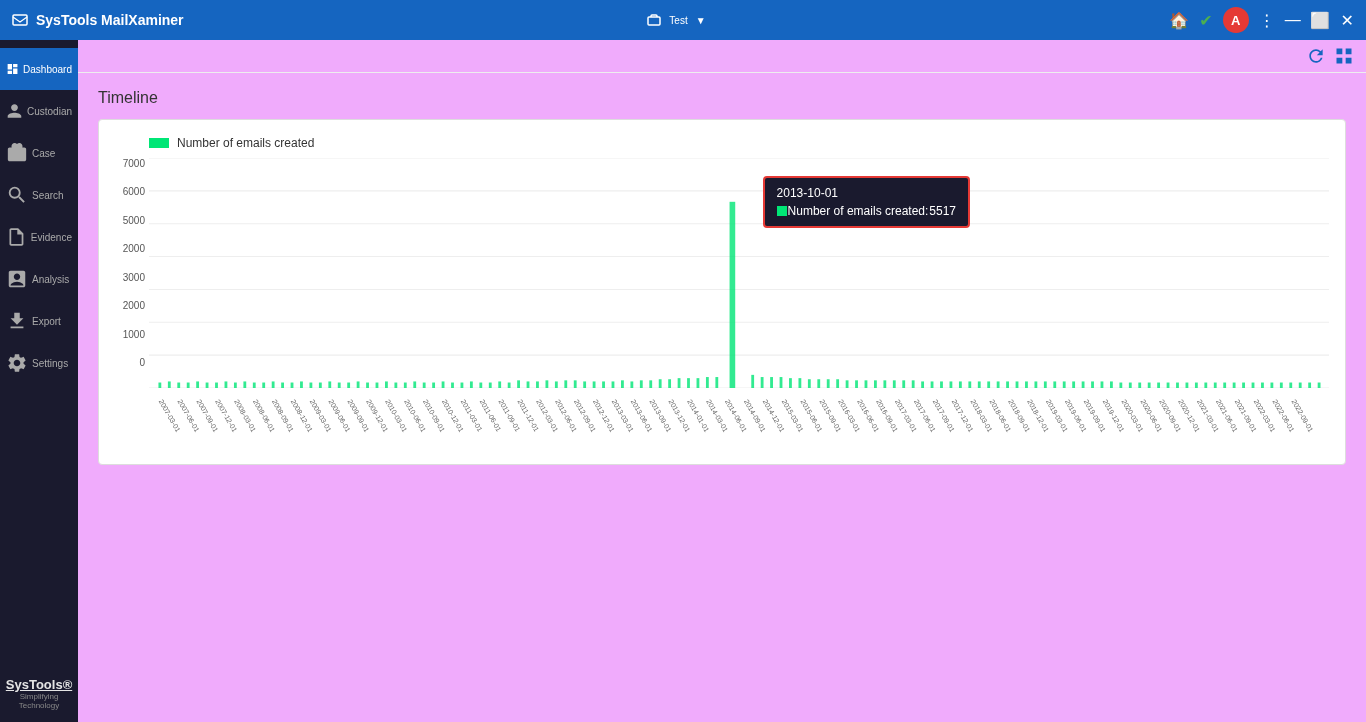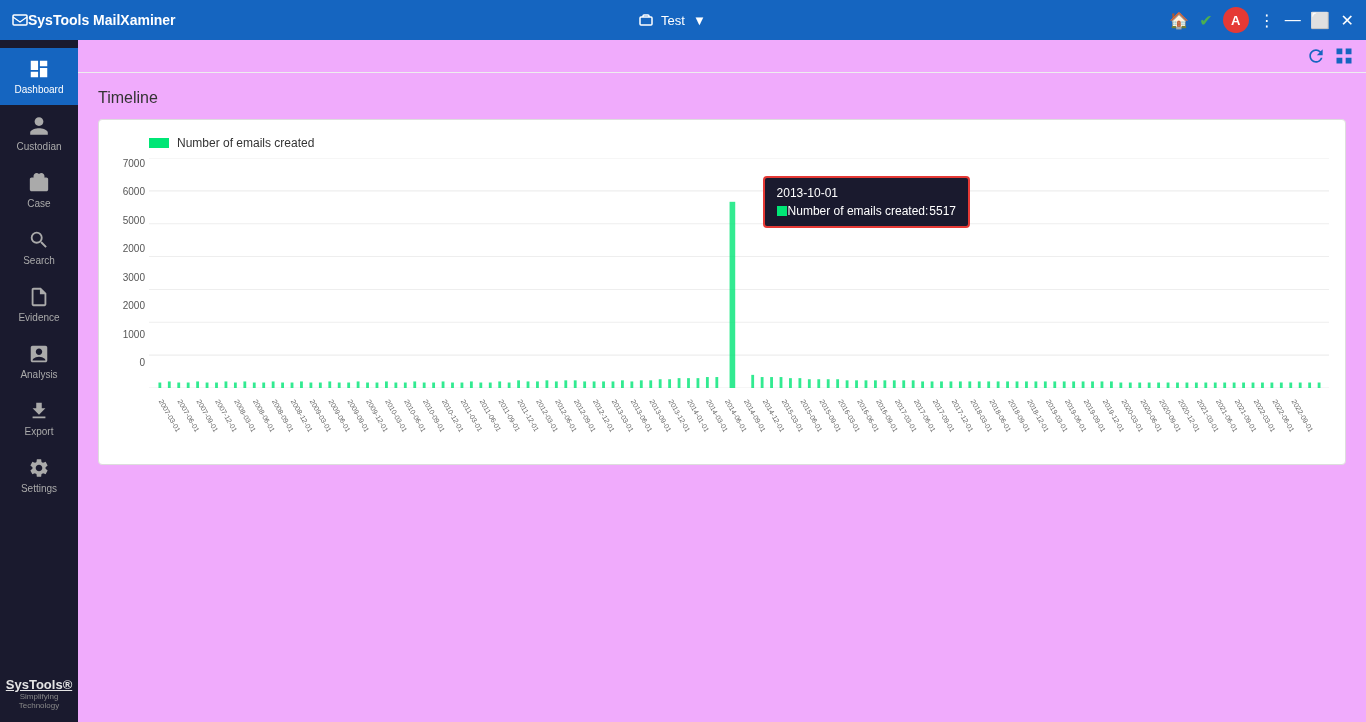--- a/index.html
+++ b/index.html
@@ -9,22 +9,22 @@
     .title-bar {
       background: #1565c0;
       color: white;
       height: 40px;
       display: flex;
       align-items: center;
       padding: 0 12px;
       justify-content: space-between;
       flex-shrink: 0;
     }
-    .title-bar-left { display: flex; align-items: center; font-size: 14px; font-weight: bold; }
-    .title-bar-center { display: flex; align-items: center; gap: 8px; font-size: 13px; }
+    .title-bar-left { display: flex; align-items: center; gap: 8px; font-size: 14px; font-weight: bold; }
+    .title-bar-center { display: flex; align-items: center; gap: 8px; font-size: 10px; }
     .title-bar-right { display: flex; align-items: center; gap: 10px; }
     .title-bar-right span { font-size: 16px; cursor: pointer; }
     .avatar-circle {
       width: 26px; height: 26px; border-radius: 50%; background: #e53935;
       display: flex; align-items: center; justify-content: center; font-size: 13px; font-weight: bold; color: white;
     }
 
     
     .app-layout { display: flex; flex: 1; overflow: hidden; }
 
@@ -32,21 +32,21 @@
     .sidebar {
       width: 78px;
       background: #1a1a2e;
       display: flex;
       flex-direction: column;
       align-items: center;
       padding-top: 8px;
       flex-shrink: 0;
     }
     .sidebar-item {
-      display: flex; flex-direction: column; align-items: center;
+      display: flex; flex-direction: row; align-items: center;
       padding: 10px 6px; cursor: pointer; color: #aaa; font-size: 10px;
       width: 100%; text-align: center; gap: 4px;
     }
     .sidebar-item.active { background: #1565c0; color: white; }
     .sidebar-item svg { width: 22px; height: 22px; }
     .sidebar-brand {
       margin-top: auto; padding: 12px 6px; text-align: center; color: #aaa; font-size: 9px;
     }
     .sidebar-brand .brand-name { font-size: 13px; font-weight: bold; color: #e5e5e5; text-decoration: underline; }
 

